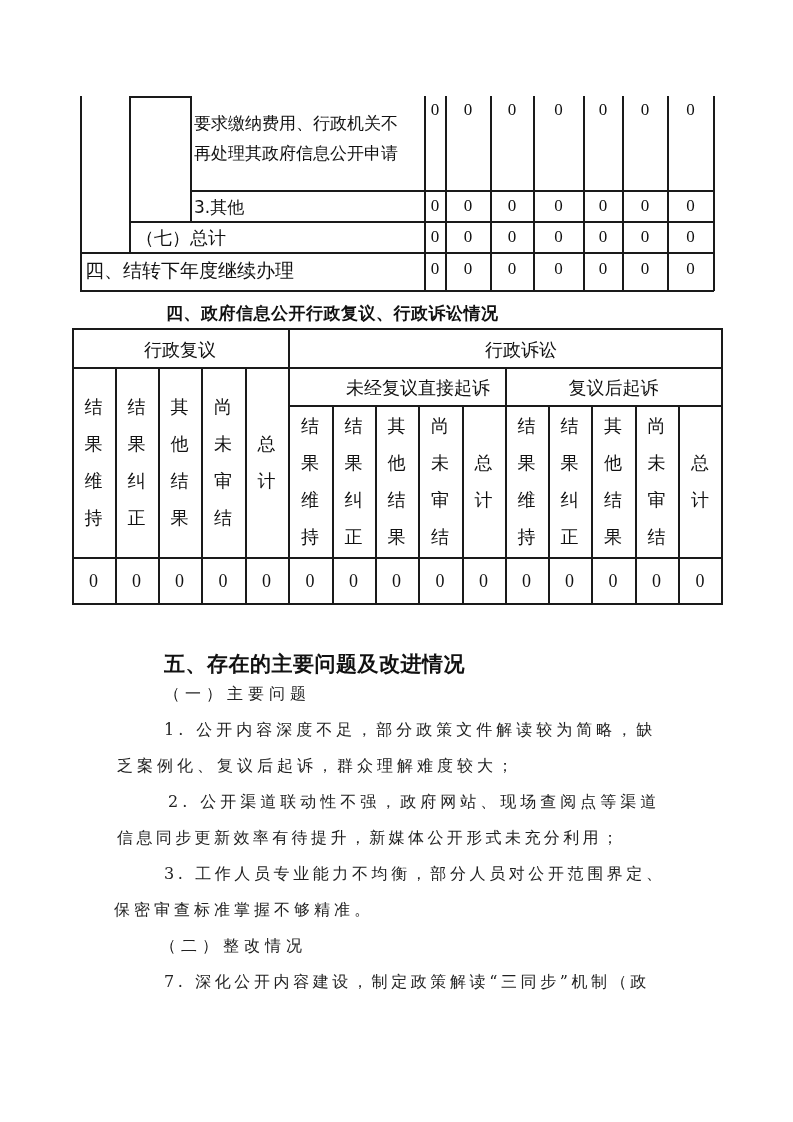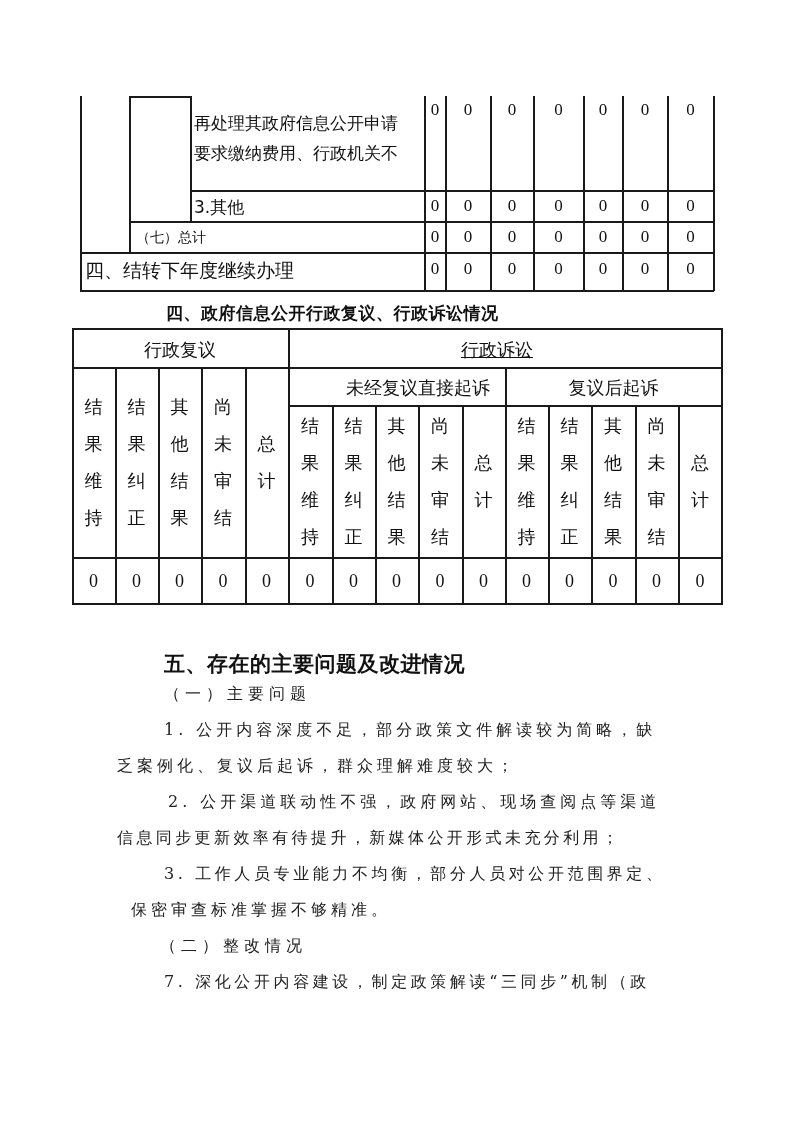--- a/index.html
+++ b/index.html
@@ -30,25 +30,25 @@
   <div class="ln" style="left:667px;top:96px;width:1.5px;height:195px;"></div>
   <div class="ln" style="left:713px;top:96px;width:1.5px;height:195px;"></div>
 
   <div class="ln" style="left:129px;top:96px;width:62px;height:1.5px;"></div>
   <div class="ln" style="left:190px;top:190px;width:524px;height:1.5px;"></div>
   <div class="ln" style="left:129px;top:221px;width:585px;height:1.5px;"></div>
   <div class="ln" style="left:80px;top:252px;width:634px;height:1.5px;"></div>
   <div class="ln" style="left:80px;top:290px;width:634px;height:1.5px;"></div>
 
   <div class="cell-text" style="left:194px;top:105px;">
+    <div style="margin-top:7px;">要求缴纳费用、行政机关不</div>
     <div style="margin-top:7px;">再处理其政府信息公开申请</div>
-    <div style="margin-top:7px;">要求缴纳费用、行政机关不</div>
   </div>
   <div class="cell-text" style="left:194px;top:196px;">3.其他</div>
-  <div class="cell-text" style="left:136px;top:226px;font-size:14px;">（七）总计</div>
+  <div class="cell-text" style="left:136px;top:226px;font-size:18px;">（七）总计</div>
   <div class="cell-text" style="left:85px;top:259px;font-size:19px;">四、结转下年度继续办理</div>
 
   <div>
     <div class="num" style="left:425px;top:100px;width:20px;">0</div>
     <div class="num" style="left:446px;top:100px;width:44px;">0</div>
     <div class="num" style="left:491px;top:100px;width:42px;">0</div>
     <div class="num" style="left:534px;top:100px;width:49px;">0</div>
     <div class="num" style="left:584px;top:100px;width:38px;">0</div>
     <div class="num" style="left:623px;top:100px;width:44px;">0</div>
     <div class="num" style="left:668px;top:100px;width:45px;">0</div>
@@ -110,21 +110,21 @@
   <div class="ln" style="left:375px;top:405px;width:1.5px;height:199px;"></div>
   <div class="ln" style="left:418px;top:405px;width:1.5px;height:199px;"></div>
   <div class="ln" style="left:462px;top:405px;width:1.5px;height:199px;"></div>
 
   <div class="ln" style="left:548px;top:405px;width:1.5px;height:199px;"></div>
   <div class="ln" style="left:591px;top:405px;width:1.5px;height:199px;"></div>
   <div class="ln" style="left:635px;top:405px;width:1.5px;height:199px;"></div>
   <div class="ln" style="left:678px;top:405px;width:1.5px;height:199px;"></div>
 
   <div class="hdr" style="left:72px;top:338px;width:216px;">行政复议</div>
-  <div class="hdr" style="left:280px;top:338px;width:434px;text-decoration:underline;">行政诉讼</div>
+  <div class="hdr" style="left:304px;top:338px;width:434px;">行政诉讼</div>
   <div class="hdr" style="left:288px;top:376px;width:260px;">未经复议直接起诉</div>
   <div class="hdr" style="left:505px;top:376px;width:217px;">复议后起诉</div>
 
   <div id="t2-cols">
       <div class="vert" style="left: 83.5px; top: 388px;">
         <span>结</span>
         <span>果</span>
         <span>维</span>
         <span>持</span>
       </div>
@@ -227,15 +227,15 @@
     </div>
 </div>
 
 <div class="title" style="left:164px;top:650px;font-size:21px;">五、存在的主要问题及改进情况</div>
 <div class="para" style="left:164px;top:684px;letter-spacing:5px;">（一）主要问题</div>
 <div class="para" style="left:164px;top:720px;">1. 公开内容深度不足，部分政策文件解读较为简略，缺</div>
 <div class="para" style="left:117px;top:756px;">乏案例化、复议后起诉，群众理解难度较大；</div>
 <div class="para" style="left:168px;top:792px;">2. 公开渠道联动性不强，政府网站、现场查阅点等渠道</div>
 <div class="para" style="left:117px;top:828px;letter-spacing:3.4px;">信息同步更新效率有待提升，新媒体公开形式未充分利用；</div>
 <div class="para" style="left:164px;top:864px;letter-spacing:3.6px;">3. 工作人员专业能力不均衡，部分人员对公开范围界定、</div>
-<div class="para" style="left:131px;top:900px;">保密审查标准掌握不够精准。</div>
+<div class="para" style="left:114px;top:900px;">保密审查标准掌握不够精准。</div>
 <div class="para" style="left:160px;top:936px;letter-spacing:5px;">（二）整改情况</div>
 <div class="para" style="left:164px;top:972px;letter-spacing:3.6px;">7. 深化公开内容建设，制定政策解读“三同步”机制（政</div>
 
 </body></html>

